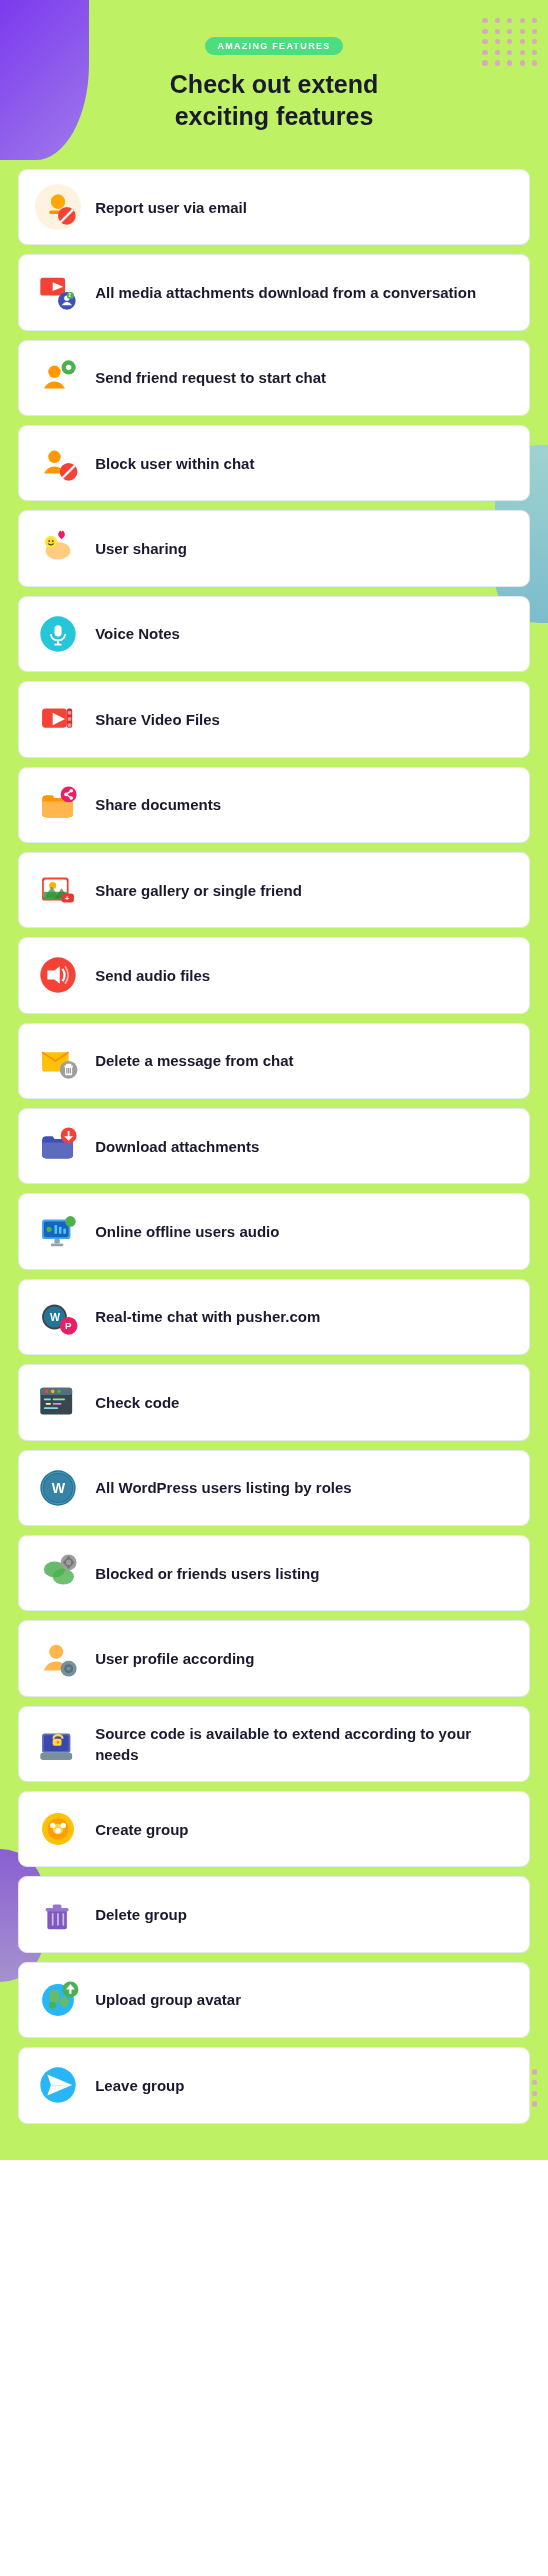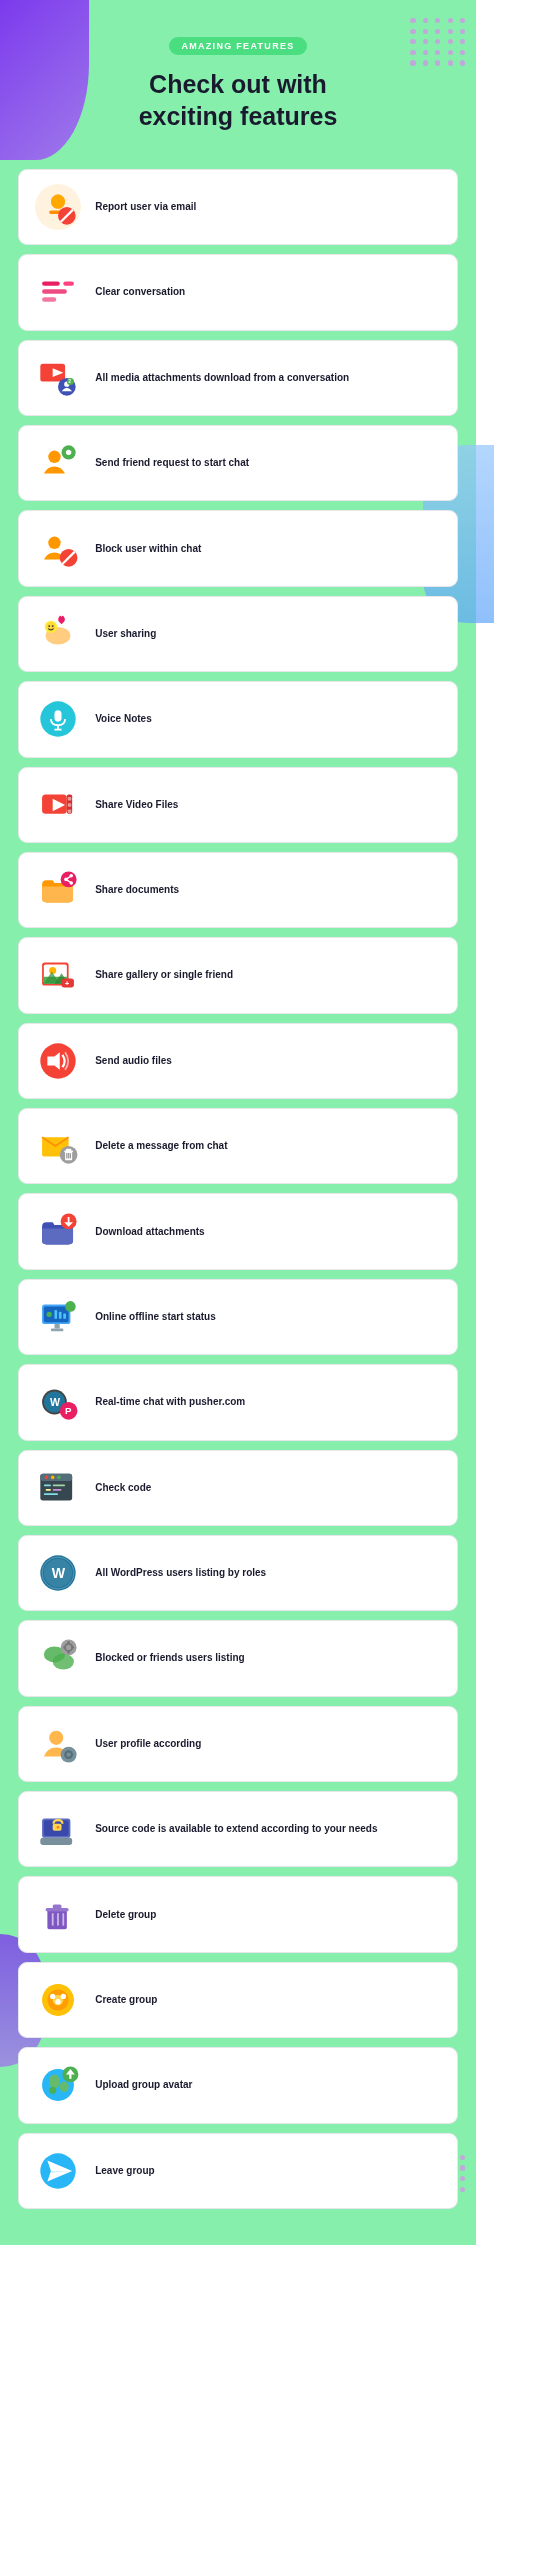--- a/index.html
+++ b/index.html
@@ -5,22 +5,22 @@
     * { margin: 0; padding: 0; box-sizing: border-box; }
     body {
       width: 548px;
       background: #ffffff;
       font-family: 'Arial', sans-serif;
       position: relative;
       overflow-x: hidden;
     }
 
     .page-wrapper {
-      width: 476px;
-      background: #86efac;
+      width: 548px;
+      background: #bef264;
       position: relative;
     }
 
     
     .bg-purple-top {
       position: absolute;
       top: 0; left: 0;
       width: 89px; height: 160px;
       background: linear-gradient(135deg, #7c3aed, #9f7aea);
       border-radius: 0 0 60% 0;
@@ -118,21 +118,21 @@
       width: 46px;
       height: 46px;
       flex-shrink: 0;
       display: flex;
       align-items: center;
       justify-content: center;
       font-size: 25px;
     }
 
     .feature-text {
-      font-size: 10px;
+      font-size: 15px;
       font-weight: 600;
       color: #1a1a2e;
       line-height: 1.4;
     }
   </style>
 </head>
 <body>
 
 <div class="page-wrapper">
 
@@ -192,21 +192,21 @@
         <span></span>
         <span></span>
         <span></span>
         <span></span>
     </div>
   </div>
 
   <div class="header">
     <div class="badge">AMAZING FEATURES</div>
     <h1>
-      <span>Check out with</span><br>
+      <span>Check out extend</span><br>
       <span>exciting features</span>
     </h1>
   </div>
 
   <div class="features-list">
 
     <div class="feature-item">
       <div class="feature-icon">
         <svg width="46" height="46" viewBox="0 0 52 52">
           <circle cx="26" cy="26" r="26" fill="#FFF3E0"></circle>
@@ -214,34 +214,20 @@
           <circle cx="26" cy="20" r="8" fill="#FFB300" opacity="0.7"></circle>
           <rect x="16" y="30" width="20" height="4" rx="2" fill="#FF8F00"></rect>
 
           <circle cx="36" cy="36" r="10" fill="#f44336"></circle>
           <line x1="29" y1="43" x2="43" y2="29" stroke="white" stroke-width="2.5"></line>
         </svg>
       </div>
       <div class="feature-text">Report user via email</div>
     </div>
 
-    <div class="feature-item">
-      <div class="feature-icon">
-        <svg width="46" height="46" viewBox="0 0 52 52">
-          <circle cx="26" cy="26" r="26" fill="#fff"></circle>
-
-          <rect x="8" y="14" width="20" height="5" rx="2.5" fill="#e91e63"></rect>
-          <rect x="8" y="23" width="28" height="5" rx="2.5" fill="#e91e63" opacity="0.8"></rect>
-          <rect x="8" y="32" width="16" height="5" rx="2.5" fill="#e91e63" opacity="0.6"></rect>
-
-          <rect x="32" y="14" width="12" height="5" rx="2.5" fill="#ff4081"></rect>
-        </svg>
-      </div>
-      <div class="feature-text">Clear conversation</div>
-    </div>
 
     <div class="feature-item">
       <div class="feature-icon">
         <svg width="46" height="46" viewBox="0 0 52 52" style="font-size:28px">
           <circle cx="26" cy="26" r="26" fill="#fff"></circle>
 
           <rect x="6" y="10" width="28" height="20" rx="3" fill="#f44336"></rect>
           <polygon points="20,15 32,20 20,25" fill="white"></polygon>
 
           <circle cx="36" cy="36" r="10" fill="#3f51b5"></circle>
@@ -437,21 +423,21 @@
           <rect x="22" y="18" width="3" height="10" rx="1" fill="#4fc3f7"></rect>
           <rect x="27" y="20" width="3" height="8" rx="1" fill="#4fc3f7"></rect>
           <rect x="32" y="22" width="3" height="6" rx="1" fill="#4fc3f7"></rect>
 
           <rect x="22" y="34" width="6" height="5" rx="1" fill="#90a4ae"></rect>
           <rect x="18" y="39" width="14" height="3" rx="1" fill="#90a4ae"></rect>
 
           <circle cx="40" cy="14" r="6" fill="#4caf50"></circle>
         </svg>
       </div>
-      <div class="feature-text">Online offline start status</div>
+      <div class="feature-text">Online offline users audio</div>
     </div>
 
     <div class="feature-item">
       <div class="feature-icon">
         <svg width="46" height="46" viewBox="0 0 52 52" style="font-size:28px">
           <circle cx="26" cy="26" r="26" fill="#fff"></circle>
 
           <circle cx="22" cy="26" r="14" fill="#464342"></circle>
           <circle cx="22" cy="26" r="12" fill="#21759b"></circle>
           <text x="17" y="30" font-size="12" font-weight="bold" fill="white">W</text>
@@ -544,37 +530,20 @@
           <rect x="10" y="16" width="28" height="18" rx="2" fill="#3949ab"></rect>
 
           <rect x="6" y="36" width="36" height="8" rx="3" fill="#78909c"></rect>
 
           <rect x="20" y="20" width="10" height="8" rx="2" fill="#ffd54f"></rect>
           <path d="M21 20 Q21 16 26 16 Q31 16 31 20" stroke="#ffd54f" stroke-width="2.5" fill="none"></path>
           <circle cx="26" cy="24" r="1.5" fill="#f57f17"></circle>
         </svg>
       </div>
       <div class="feature-text">Source code is available to extend according to your needs</div>
-    </div>
-
-    <div class="feature-item">
-      <div class="feature-icon">
-        <svg width="46" height="46" viewBox="0 0 52 52">
-          <circle cx="26" cy="26" r="26" fill="#fff"></circle>
-
-          <rect x="14" y="20" width="22" height="22" rx="2" fill="#7e57c2"></rect>
-          <rect x="12" y="18" width="26" height="4" rx="2" fill="#9575cd"></rect>
-          <rect x="20" y="14" width="10" height="5" rx="2" fill="#9575cd"></rect>
-
-          <line x1="20" y1="24" x2="20" y2="38" stroke="white" stroke-width="2" opacity="0.6"></line>
-          <line x1="26" y1="24" x2="26" y2="38" stroke="white" stroke-width="2" opacity="0.6"></line>
-          <line x1="32" y1="24" x2="32" y2="38" stroke="white" stroke-width="2" opacity="0.6"></line>
-        </svg>
-      </div>
-      <div class="feature-text">Delete group</div>
     </div>
 
     <div class="feature-item">
       <div class="feature-icon">
         <svg width="46" height="46" viewBox="0 0 52 52">
           <circle cx="26" cy="26" r="26" fill="#fff"></circle>
 
           <circle cx="26" cy="26" r="18" fill="#ffc107"></circle>
           <circle cx="26" cy="26" r="12" fill="#ff8f00" opacity="0.7"></circle>
           <circle cx="26" cy="26" r="6" fill="#ffd54f"></circle>
@@ -592,20 +561,37 @@
         </svg>
       </div>
       <div class="feature-text">Create group</div>
     </div>
 
     <div class="feature-item">
       <div class="feature-icon">
         <svg width="46" height="46" viewBox="0 0 52 52">
           <circle cx="26" cy="26" r="26" fill="#fff"></circle>
 
+          <rect x="14" y="20" width="22" height="22" rx="2" fill="#7e57c2"></rect>
+          <rect x="12" y="18" width="26" height="4" rx="2" fill="#9575cd"></rect>
+          <rect x="20" y="14" width="10" height="5" rx="2" fill="#9575cd"></rect>
+
+          <line x1="20" y1="24" x2="20" y2="38" stroke="white" stroke-width="2" opacity="0.6"></line>
+          <line x1="26" y1="24" x2="26" y2="38" stroke="white" stroke-width="2" opacity="0.6"></line>
+          <line x1="32" y1="24" x2="32" y2="38" stroke="white" stroke-width="2" opacity="0.6"></line>
+        </svg>
+      </div>
+      <div class="feature-text">Delete group</div>
+    </div>
+
+    <div class="feature-item">
+      <div class="feature-icon">
+        <svg width="46" height="46" viewBox="0 0 52 52">
+          <circle cx="26" cy="26" r="26" fill="#fff"></circle>
+
           <circle cx="26" cy="26" r="18" fill="#29b6f6"></circle>
 
           <ellipse cx="22" cy="22" rx="6" ry="8" fill="#66bb6a"></ellipse>
           <ellipse cx="33" cy="28" rx="5" ry="6" fill="#66bb6a"></ellipse>
           <ellipse cx="20" cy="32" rx="4" ry="4" fill="#4caf50"></ellipse>
 
           <circle cx="40" cy="14" r="9" fill="#4caf50"></circle>
           <line x1="40" y1="19" x2="40" y2="12" stroke="white" stroke-width="2.5"></line>
           <polygon points="35,14 40,8 45,14" fill="white"></polygon>
         </svg>

